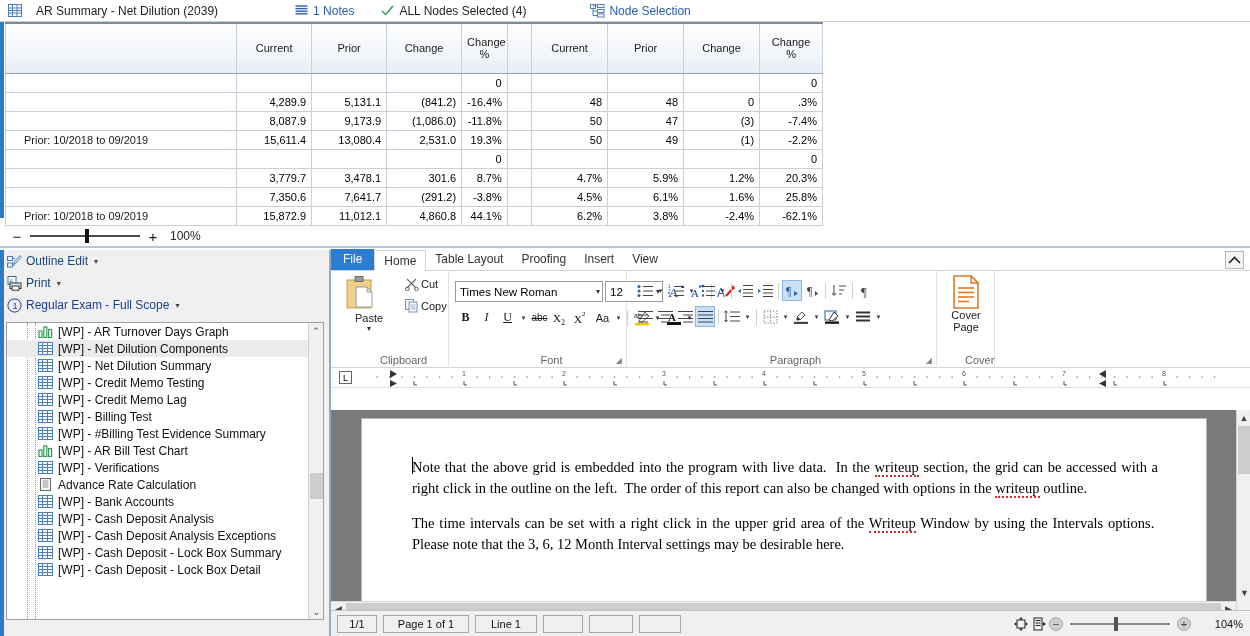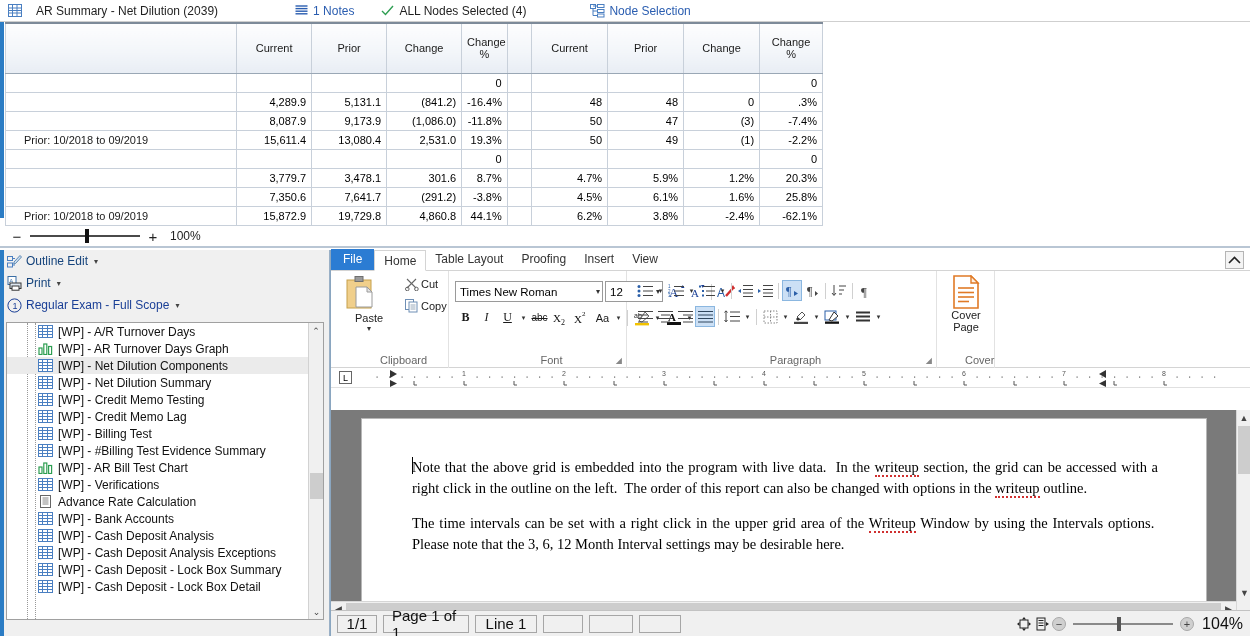--- a/index.html
+++ b/index.html
@@ -208,29 +208,29 @@
   #doc-hbar .hb-arrow { width:15px; text-align:center; font-size:9px; color:#444; }
   #doc-hbar .hthumb { flex:1; height:13px; background:#cdcdcd; margin: 0 0px; }
 
   
   #statusbar {
     position:absolute; left:0; bottom:0; width:920px; height:26px;
     background:#f0f0f0; border-top:1px solid #c2c2c2; display:flex; align-items:center;
   }
   .sb-box {
     height:18px; border:1px solid #a6a6a6; background:#f0f0f0; margin-left:6px;
-    display:flex; align-items:center; justify-content:center; font-size:15px; color:#111; padding:0 8px;
+    display:flex; align-items:center; justify-content:center; font-size:11px; color:#111; padding:0 8px;
   }
   #sb-right { margin-left:auto; display:flex; align-items:center; padding-right:8px; }
   #sb-right .vicon { width:16px; height:16px; display:inline-flex; align-items:center; justify-content:center; margin-right:2px; }
   #sb-right .circ { width:14px; height:14px; border-radius:50%; background:#cfcfcf; border:1px solid #a9a9a9;
     display:inline-flex; align-items:center; justify-content:center; font-size:11px; color:#444; }
   #sb-right .strack { width:100px; height:2px; background:#8a8a8a; margin:0 7px; position:relative; }
   #sb-right .sthumb { position:absolute; left:44px; top:-6px; width:4px; height:14px; background:#555; }
-  #sb-right .zlbl { margin-left:8px; font-size:16px; color:#111; }
+  #sb-right .zlbl { margin-left:24px; font-size:11px; color:#111; }
 
   svg { display:block; }
 </style>
 </head>
 <body>
 
 <div id="app">
 
   <div id="grid-panel">
 
@@ -399,21 +399,21 @@
               <td>-3.8%</td>
               <td class="gap"></td>
               <td>4.5%</td>
               <td>6.1%</td>
               <td>1.6%</td>
               <td>25.8%</td>
             </tr>
             <tr>
               <td class="lbl">Prior: 10/2018 to 09/2019</td>
               <td>15,872.9</td>
-              <td>19,729.8</td>
+              <td>11,012.1</td>
               <td>4,860.8</td>
               <td>44.1%</td>
               <td class="gap"></td>
               <td>6.2%</td>
               <td>3.8%</td>
               <td>-2.4%</td>
               <td>-62.1%</td>
             </tr>
           </tbody>
       </table>
@@ -467,33 +467,20 @@
         </svg>
       </span>
       <span class="txt">Regular Exam - Full Scope</span>
       <span class="caret">▾</span>
     </div>
 
     <div id="tree">
       <div id="tree-dashcol"></div>
       <div id="tree-dashcol2"></div>
       <div id="tree-inner">
-          <div class="trow">
-            <span class="tico">
-              <svg width="15" height="13" viewBox="0 0 15 13">
-                <rect x="0.5" y="0.5" width="14" height="12" fill="#fff" stroke="#4a7fc1"></rect>
-                <line x1="0.5" y1="3.5" x2="14.5" y2="3.5" stroke="#4a7fc1"></line>
-                <line x1="0.5" y1="6.5" x2="14.5" y2="6.5" stroke="#4a7fc1"></line>
-                <line x1="0.5" y1="9.5" x2="14.5" y2="9.5" stroke="#4a7fc1"></line>
-                <line x1="4.5" y1="0.5" x2="4.5" y2="12.5" stroke="#4a7fc1"></line>
-                <line x1="9.5" y1="0.5" x2="9.5" y2="12.5" stroke="#4a7fc1"></line>
-              </svg>
-            </span>
-            <span class="tlabel">[WP] - A/R Turnover Days</span>
-          </div>
           <div class="trow">
             <span class="tico">
               <svg width="15" height="13" viewBox="0 0 15 13">
                 <rect x="1" y="6" width="3" height="6.5" fill="none" stroke="#2e9e52" stroke-width="1.2"></rect>
                 <rect x="5.8" y="2" width="3" height="10.5" fill="none" stroke="#2e9e52" stroke-width="1.2"></rect>
                 <rect x="10.6" y="4.5" width="3" height="8" fill="none" stroke="#2e9e52" stroke-width="1.2"></rect>
               </svg>
             </span>
             <span class="tlabel">[WP] - AR Turnover Days Graph</span>
           </div>

